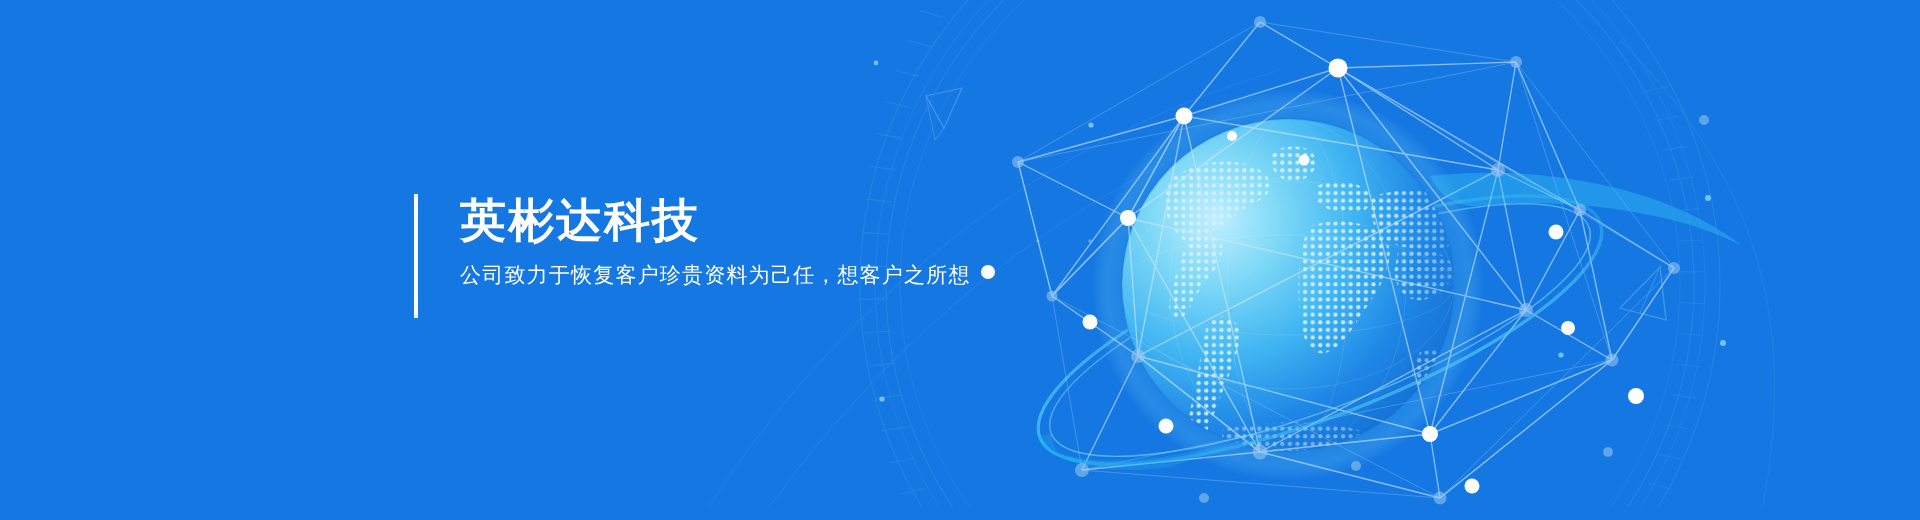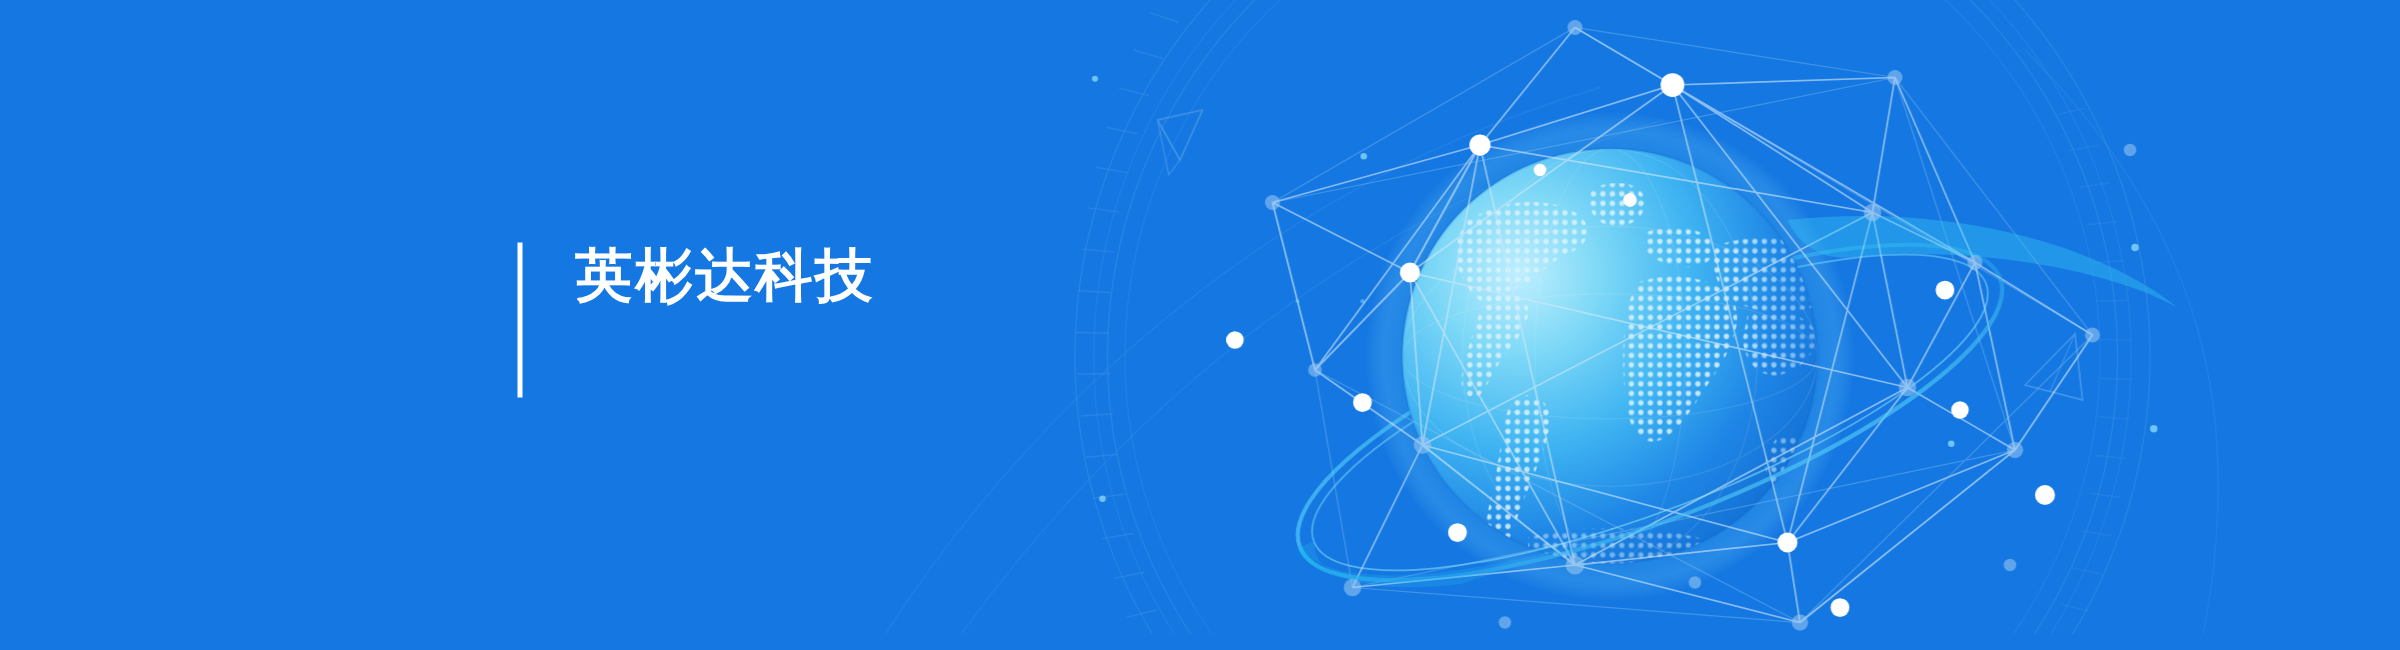--- a/index.html
+++ b/index.html
@@ -353,17 +353,18 @@
 
       </g>
     </svg>
   </div>
 
   <div class="text-block">
     <div class="accent-bar"></div>
     <div class="copy">
       <div class="brand-title">英彬达科技</div>
       <div class="tagline">
+        <span class="line">公司致力于恢复客户珍贵资料为己任，想客户之所想</span>
       </div>
     </div>
   </div>
 
 </div>
 
 </body></html>

